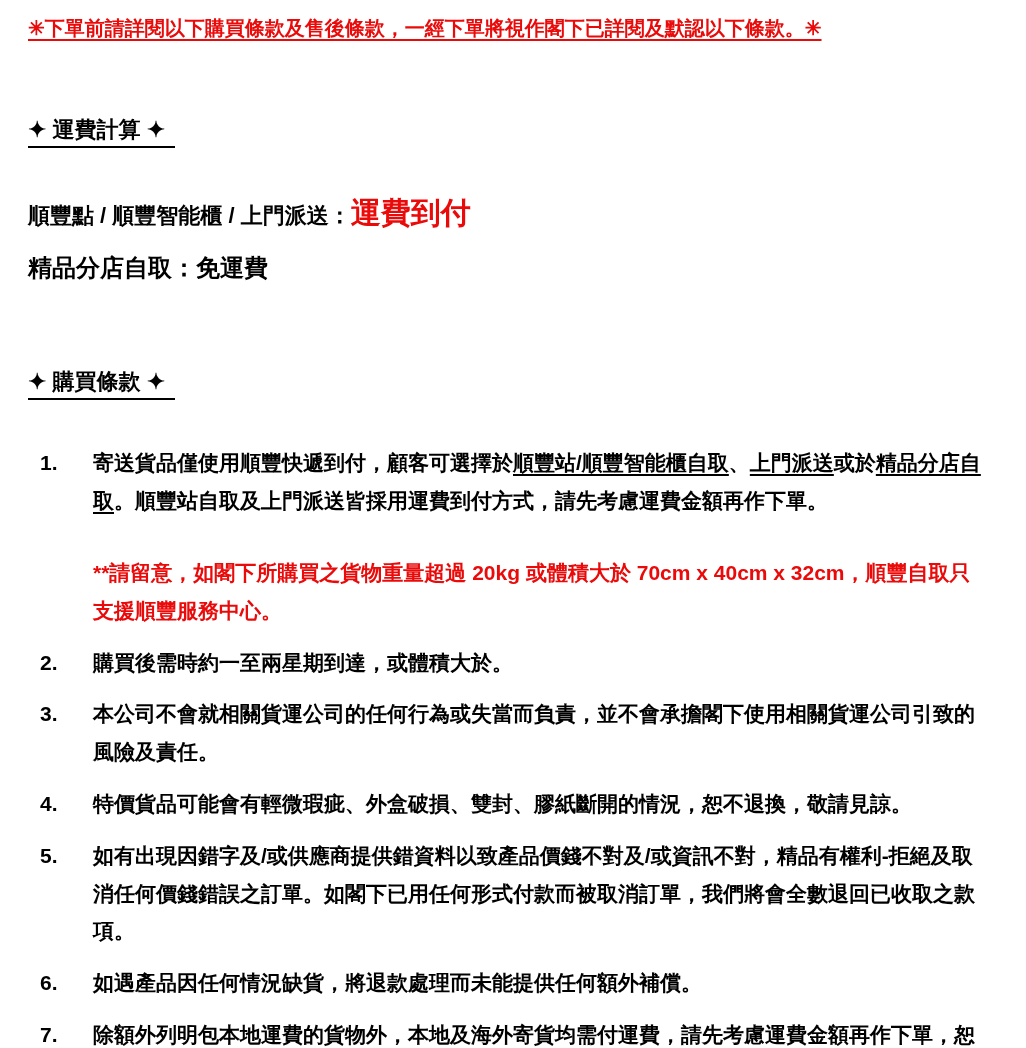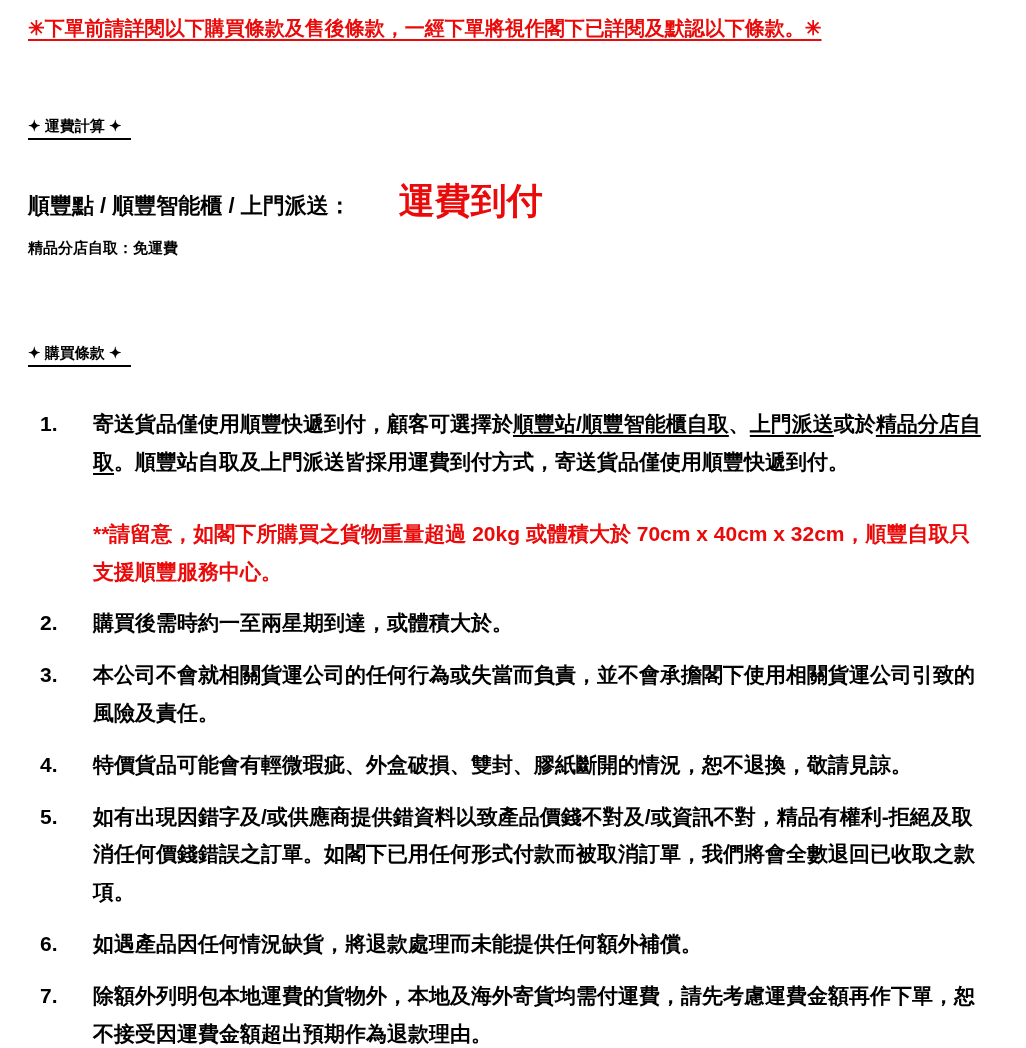--- a/index.html
+++ b/index.html
@@ -26,32 +26,32 @@
     text-decoration:underline;
     text-decoration-thickness:2px;
     text-underline-offset:4px;
   }
 
   
   .heading-row{margin-top:52px;}
   .heading-row.second{margin-top:62px;}
   .section-heading{
     display:inline-block;
-    font-size:15px;
+    font-size:22px;
     line-height:1.2;
     border-bottom:2px solid var(--ink);
     padding:0 10px 3px 0;
     margin-top:24px;
   }
 
   
   .ship-line{margin-top:26px;font-size:22px;line-height:1.3;}
   .ship-line .prefix{vertical-align:baseline;}
-  .ship-line .value{color:var(--red);font-size:36px;vertical-align:baseline;margin-left:48px;}
-  .ship-line2{margin-top:13px;font-size:15px;line-height:1.3;}
+  .ship-line .value{color:var(--red);font-size:30px;vertical-align:baseline;}
+  .ship-line2{margin-top:20px;font-size:24px;line-height:1.3;}
 
   
   ol.terms{
     list-style:none;
     margin:26px 0 0 0;
     padding:0 0 0 12px;
     font-size:21px;
     line-height:1.8;
   }
   ol.terms li{
@@ -87,21 +87,21 @@
 
   <div class="ship-line2">精品分店自取：免運費</div>
 
   <div class="heading-row second">
     <h2 class="section-heading">✦  購買條款  ✦</h2>
   </div>
 
   <ol class="terms">
       <li>
         <span class="num">1.</span>
-        <div class="content"><span>寄送貨品僅使用順豐快遞到付，顧客可選擇於</span><span class="u">順豐站/順豐智能櫃自取</span><span>、</span><span class="u">上門派送</span><span>或於</span><span class="u">精品分店自取</span><span>。順豐站自取及上門派送皆採用運費到付方式，寄送貨品僅使用順豐快遞到付。</span><div class="note">**請留意，如閣下所購買之貨物重量超過 20kg 或體積大於 70cm x 40cm x 32cm，順豐自取只支援順豐服務中心。</div></div>
+        <div class="content"><span>寄送貨品僅使用順豐快遞到付，顧客可選擇於</span><span class="u">順豐站/順豐智能櫃自取</span><span>、</span><span class="u">上門派送</span><span>或於</span><span class="u">精品分店自取</span><span>。順豐站自取及上門派送皆採用運費到付方式，請先考慮運費金額再作下單。</span><div class="note">**請留意，如閣下所購買之貨物重量超過 20kg 或體積大於 70cm x 40cm x 32cm，順豐自取只支援順豐服務中心。</div></div>
       </li>
       <li>
         <span class="num">2.</span>
         <div class="content"><span>購買後需時約一至兩星期到達，或體積大於。</span></div>
       </li>
       <li>
         <span class="num">3.</span>
         <div class="content"><span>本公司不會就相關貨運公司的任何行為或失當而負責，並不會承擔閣下使用相關貨運公司引致的風險及責任。</span></div>
       </li>
       <li>

